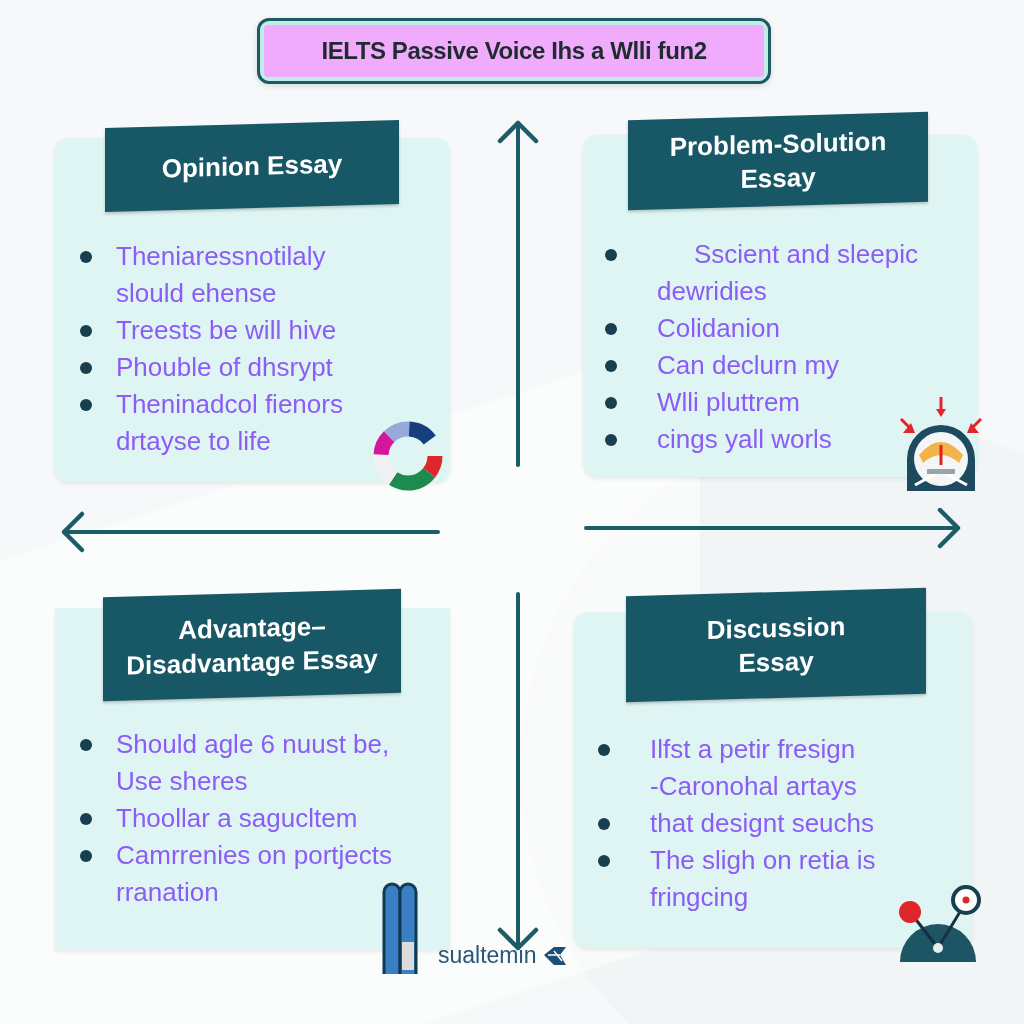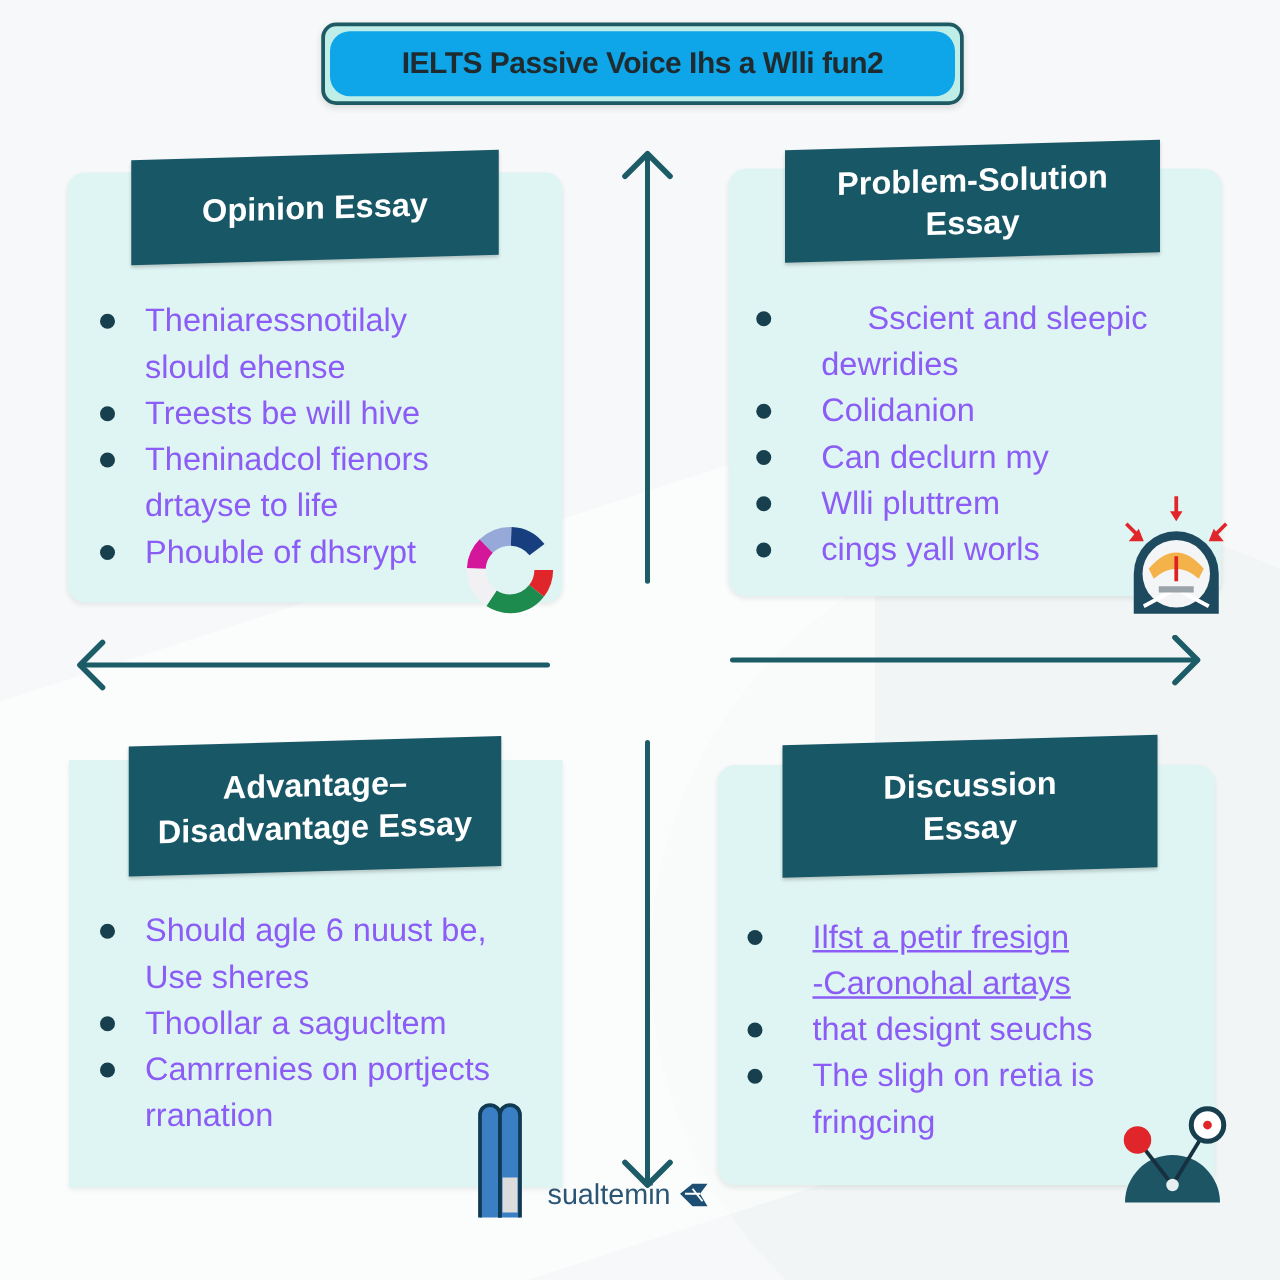--- a/index.html
+++ b/index.html
@@ -19,21 +19,21 @@
   }
 
   
   .title-banner {
     position: absolute; left: 257px; top: 18px; width: 514px; height: 66px;
     border: 3px solid #1e5a63; border-radius: 12px;
     background: #bfeee9; padding: 4px;
     box-shadow: 0 2px 6px rgba(0,0,0,0.12);
   }
   .title-inner {
-    width: 100%; height: 100%; border-radius: 16px; background: #0ea5e9;
+    width: 100%; height: 100%; border-radius: 4px; background: #f0abfc;
     display: flex; align-items: center; justify-content: center;
   }
   .title-text {
     font-weight: bold; font-size: 24px; color: #1f2b2e; letter-spacing: -0.4px;
   }
 
   
   .card {
     position: absolute; background: #dff5f3; border-radius: 14px;
     box-shadow: 0 2px 4px rgba(0,0,0,0.08);
@@ -115,25 +115,25 @@
   </div>
   <ul class="bullet-list">
     <li class="bullet-item">
       <span style="white-space:pre-line;">Theniaressnotilaly
 slould ehense</span>
     </li>
     <li class="bullet-item">
       <span>Treests be will hive</span>
     </li>
     <li class="bullet-item">
+      <span>Phouble of dhsrypt</span>
+    </li>
+    <li class="bullet-item">
       <span style="white-space:pre-line;">Theninadcol fienors
 drtayse to life</span>
-    </li>
-    <li class="bullet-item">
-      <span>Phouble of dhsrypt</span>
     </li>
   </ul>
   <svg style="position:absolute;left:318px;top:282px;" width="72" height="72" viewBox="-36 -36 72 72">
     <g fill="none" stroke-width="15">
       <circle r="27" stroke="#e0262a" stroke-dasharray="60 200" stroke-dashoffset="42"></circle>
       <circle r="27" stroke="#1d8a4e" stroke-dasharray="40 200" stroke-dashoffset="-18"></circle>
       <circle r="27" stroke="#f1f1f3" stroke-dasharray="28 200" stroke-dashoffset="-58"></circle>
       <circle r="27" stroke="#d3169a" stroke-dasharray="20 200" stroke-dashoffset="-86"></circle>
       <circle r="27" stroke="#97a9d8" stroke-dasharray="22 200" stroke-dashoffset="-106"></circle>
       <circle r="27" stroke="#173f80" stroke-dasharray="24 200" stroke-dashoffset="-128"></circle>
@@ -205,21 +205,21 @@
   <rect x="20" y="60" width="12" height="28" fill="#dcdcdc"></rect>
 </svg>
 
 <div class="card" id="card-discussion">
   <div class="card-header">
     <span>Discussion</span>
     <span>Essay</span>
   </div>
   <ul class="bullet-list">
     <li class="bullet-item wide">
-      <span style="white-space:pre-line;text-decoration:underline;">Ilfst a petir fresign
+      <span style="white-space:pre-line;">Ilfst a petir fresign
 -Caronohal artays</span>
     </li>
     <li class="bullet-item wide">
       <span>that designt seuchs</span>
     </li>
     <li class="bullet-item wide">
       <span style="white-space:pre-line;">The sligh on retia is
 fringcing</span>
     </li>
   </ul>

